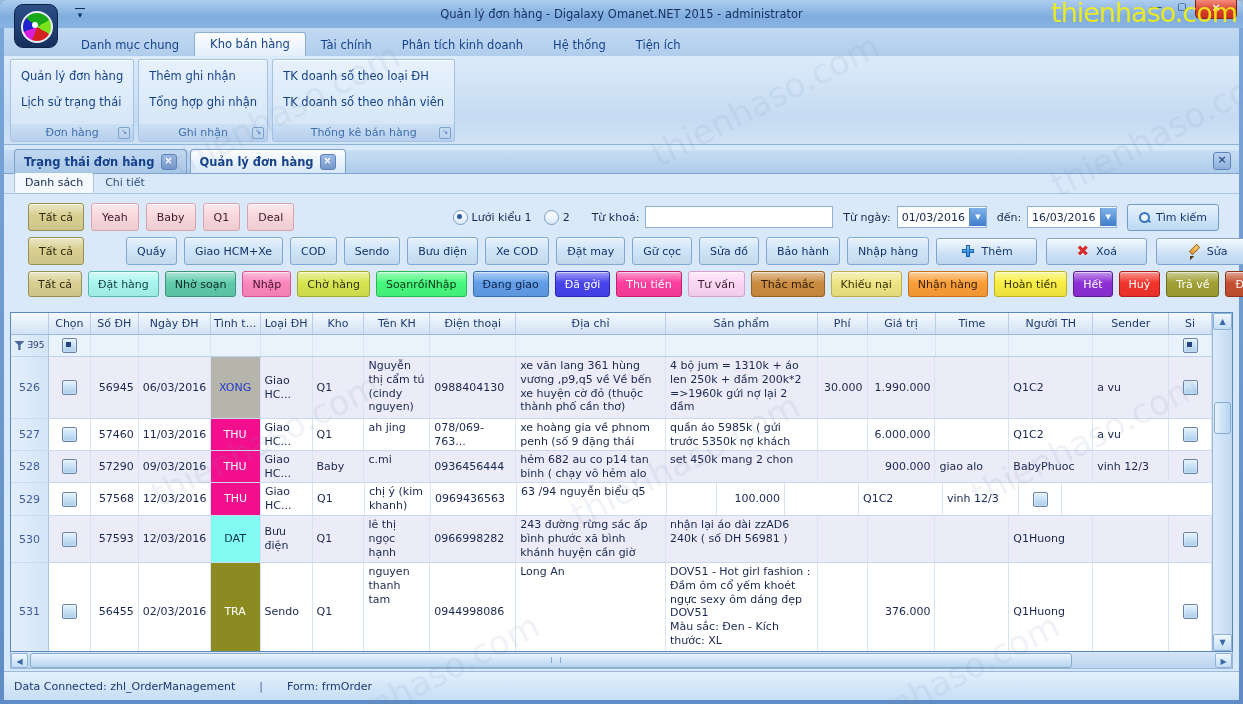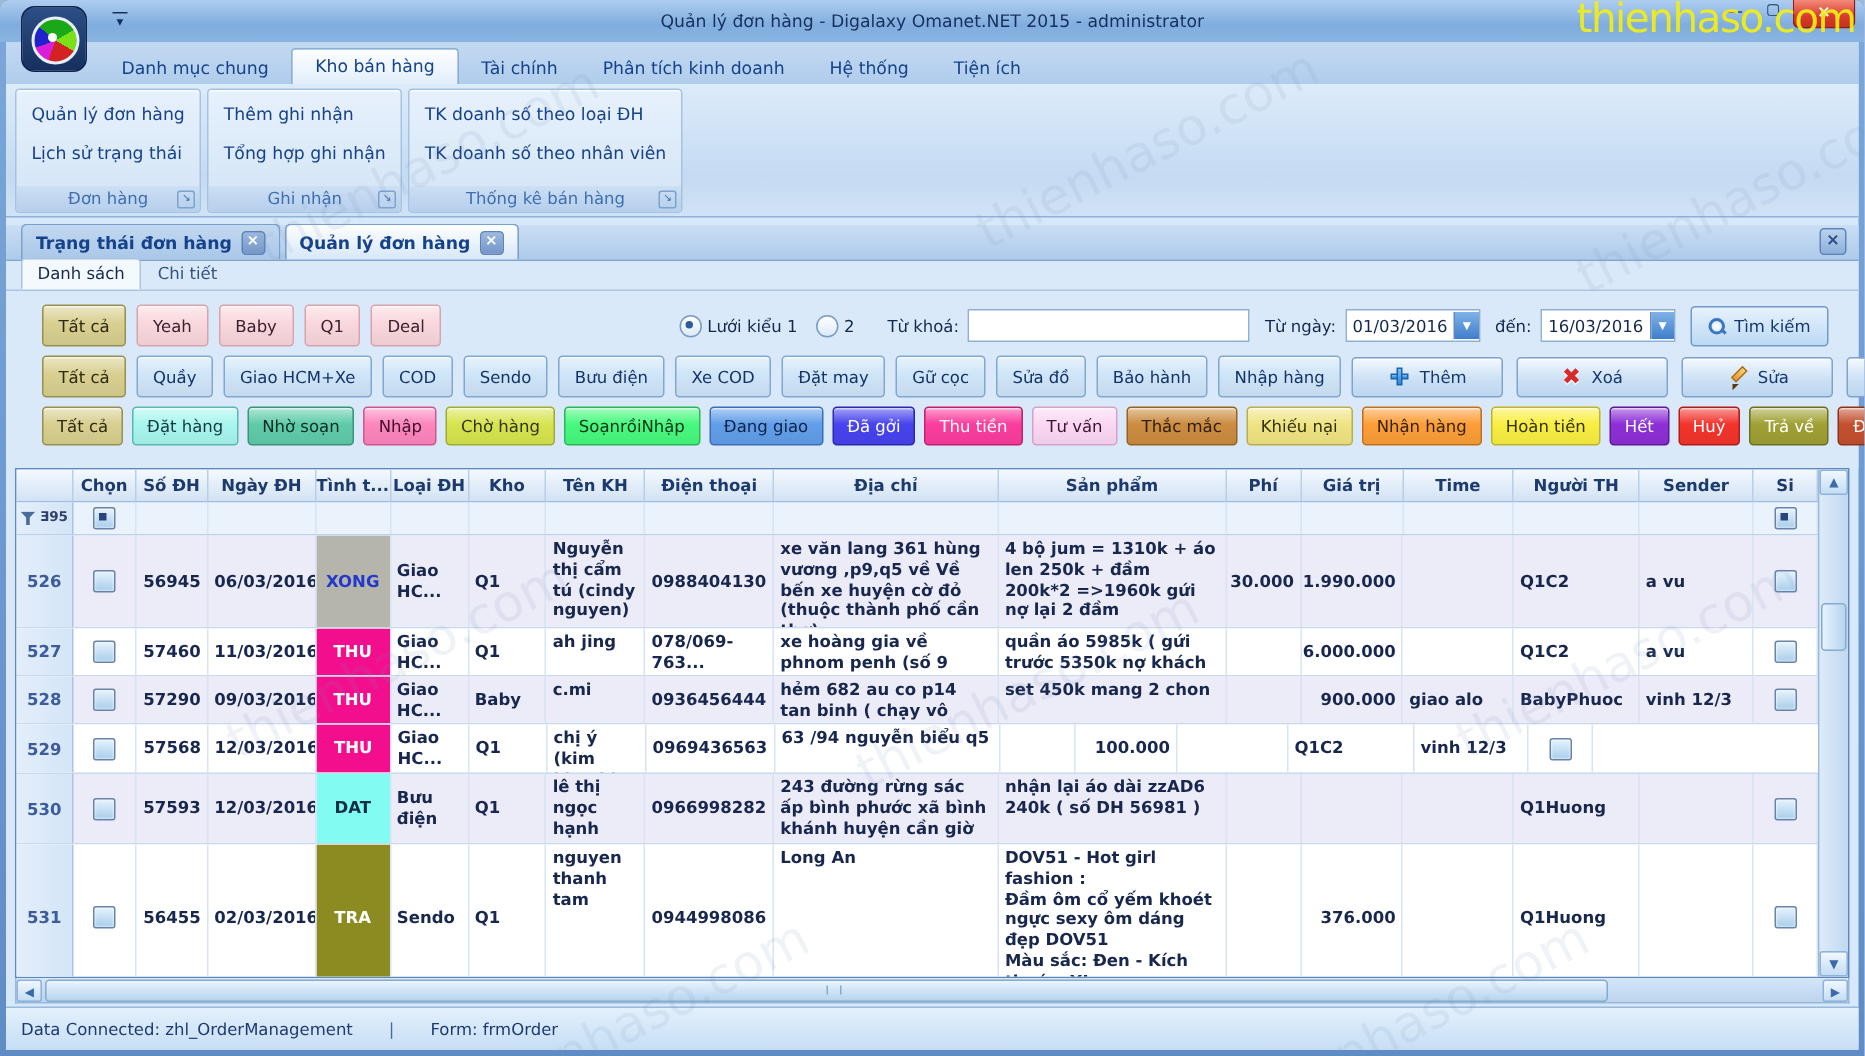--- a/index.html
+++ b/index.html
@@ -66,21 +66,21 @@
   .abtn.disabled{color:#8ba6c4;cursor:default;}
   .ic-plus{position:relative;width:14px;height:14px;}
   .ic-plus::before{content:"";position:absolute;left:1px;top:5px;width:12px;height:4px;background:linear-gradient(#7cc0f4,#2e86dc);border:1px solid #1d64ae;box-sizing:border-box;}
   .ic-plus::after{content:"";position:absolute;left:5px;top:1px;width:4px;height:12px;background:linear-gradient(#7cc0f4,#2e86dc);border:1px solid #1d64ae;box-sizing:border-box;}
   .ic-x{color:#d62b2b;font-weight:bold;font-size:15px;line-height:14px;text-shadow:0 1px 0 rgba(255,255,255,.6);}
   .ic-pencil{position:relative;width:14px;height:14px;}
   .ic-pencil::before{content:"";position:absolute;left:6px;top:0px;width:5px;height:11px;background:linear-gradient(#f6d76a,#e8972c);border:1px solid #b06a18;transform:rotate(45deg);box-sizing:border-box;}
   .ic-pencil::after{content:"";position:absolute;left:1px;top:9px;border:3px solid transparent;border-right-color:#5a3a12;transform:rotate(45deg);}
   
   .grid{position:absolute;left:10px;top:312px;width:1223px;height:340px;border:1px solid #5c88bb;background:#fff;box-sizing:border-box;display:flex;overflow:hidden;}
-  .gmain{width:1203px;display:flex;flex-direction:column;overflow:hidden;font-weight:bold;}
+  .gmain{width:1203px;display:flex;flex-direction:column;overflow:hidden;}
   .ghead{display:flex;height:21px;min-height:21px;background:linear-gradient(#f4f9fe,#d2e2f4);border-bottom:1px solid #9dbbdd;}
   .gh{box-sizing:border-box;border-right:1px solid #b9cfe8;display:flex;align-items:center;justify-content:center;color:#1d3a6e;overflow:hidden;white-space:nowrap;cursor:pointer;}
   .gfilter{display:flex;height:21px;min-height:21px;background:#eaf2fb;border-bottom:1px solid #bcd2ea;}
   .grow{display:flex;border-bottom:1px solid #c9daee;background:#fff;}
   .grow.alt{background:#ecebf8;}
   .gcell{box-sizing:border-box;border-right:1px solid #d8e4f4;overflow:hidden;color:#18274e;padding:2px 4px;line-height:1.25;}
   .gcell.mid{display:flex;align-items:center;}
   .gcell.ctr{display:flex;align-items:center;justify-content:center;}
   .gcell.r{justify-content:flex-end;text-align:right;display:flex;align-items:center;}
   .gcell.nopad{padding:0;}
@@ -228,21 +228,21 @@
           <span class="carr">▼</span>
         </span>
       <span class="searchbtn">
           <span class="lens"></span>
           <span>Tìm kiếm</span>
         </span>
     </div>
     <div class="frow frow2">
       <span id="fbtns2" style="display:flex;">
           <span class="fbtn" style="background-color: rgb(216, 207, 144); color: rgb(46, 42, 16); border-color: rgb(151, 144, 79);">Tất cả</span>
-          <span class="fbtn" style="background-color: rgb(207, 229, 248); color: rgb(20, 50, 106); border-color: rgb(127, 168, 210);">Quầy</span>
+          <span class="fbtn" style="background-color: rgb(207, 229, 248); color: rgb(20, 50, 106); border-color: rgb(127, 168, 210); margin-left: 35px;">Quầy</span>
           <span class="fbtn" style="background-color: rgb(207, 229, 248); color: rgb(20, 50, 106); border-color: rgb(127, 168, 210);">Giao HCM+Xe</span>
           <span class="fbtn" style="background-color: rgb(207, 229, 248); color: rgb(20, 50, 106); border-color: rgb(127, 168, 210);">COD</span>
           <span class="fbtn" style="background-color: rgb(207, 229, 248); color: rgb(20, 50, 106); border-color: rgb(127, 168, 210);">Sendo</span>
           <span class="fbtn" style="background-color: rgb(207, 229, 248); color: rgb(20, 50, 106); border-color: rgb(127, 168, 210);">Bưu điện</span>
           <span class="fbtn" style="background-color: rgb(207, 229, 248); color: rgb(20, 50, 106); border-color: rgb(127, 168, 210);">Xe COD</span>
           <span class="fbtn" style="background-color: rgb(207, 229, 248); color: rgb(20, 50, 106); border-color: rgb(127, 168, 210);">Đặt may</span>
           <span class="fbtn" style="background-color: rgb(207, 229, 248); color: rgb(20, 50, 106); border-color: rgb(127, 168, 210);">Gữ cọc</span>
           <span class="fbtn" style="background-color: rgb(207, 229, 248); color: rgb(20, 50, 106); border-color: rgb(127, 168, 210);">Sửa đồ</span>
           <span class="fbtn" style="background-color: rgb(207, 229, 248); color: rgb(20, 50, 106); border-color: rgb(127, 168, 210);">Bảo hành</span>
           <span class="fbtn" style="background-color: rgb(207, 229, 248); color: rgb(20, 50, 106); border-color: rgb(127, 168, 210);">Nhập hàng</span>

